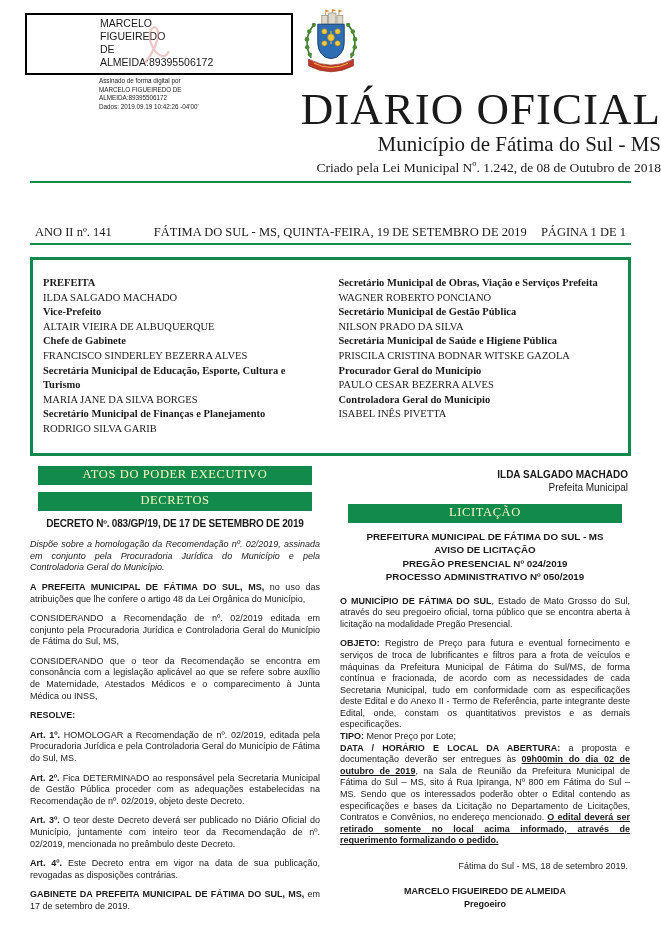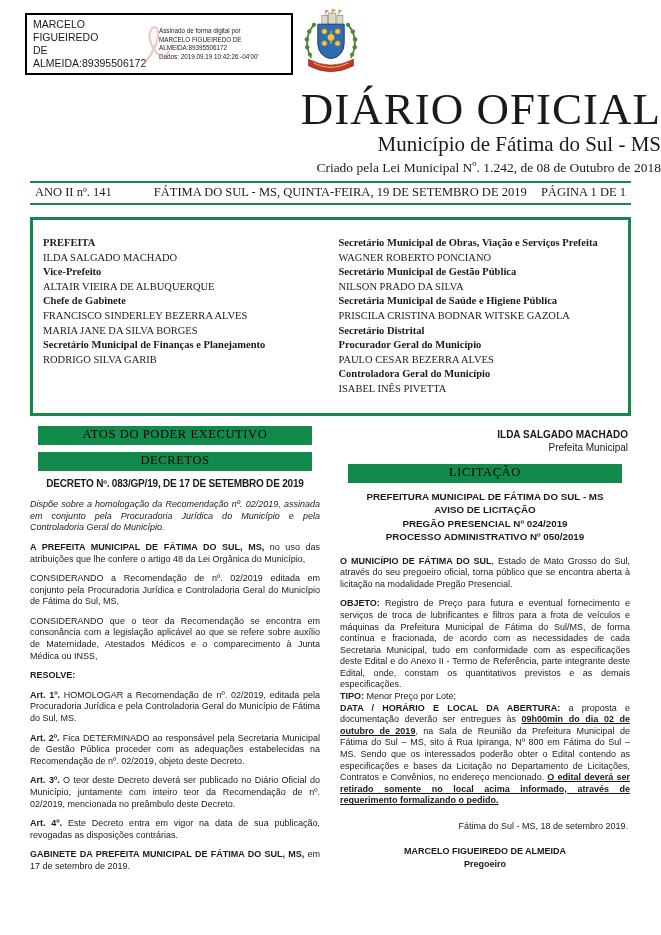--- a/index.html
+++ b/index.html
@@ -2,49 +2,49 @@
 <html style="--green: #118a4c; --ink: #1a1a1a;"><head>
 <meta charset="utf-8">
 <style>
   :root { --green:#118a4c; --ink:#1a1a1a; }
   html,body{margin:0;padding:0;background:#fff;}
   .page{position:relative;width:661px;height:935px;background:#fff;color:var(--ink);
         font-family:"Liberation Sans",sans-serif;overflow:hidden;}
 
   
   .sig-box{position:absolute;left:25px;top:13px;width:268px;height:62px;border:2px solid #000;
-           display:flex;align-items:center;gap:8px;padding:2px 6px;box-sizing:border-box;background:#fff;}
+           display:flex;align-items:center;gap:8px;padding:2px 6px;box-sizing:border-box;background:#fff;flex-direction:column;}
   .sig-name{font-size:10.5px;line-height:13px;white-space:pre-line;width:118px;}
   .sig-details{font-size:6.3px;line-height:8.5px;white-space:pre-line;width:120px;}
   .sig-flourish{position:absolute;left:112px;top:8px;opacity:.55;}
 
   
   .masthead{text-align:right;padding-top:6px;}
   .crest{display:block;margin:0 auto;}
   .title{font-family:"Liberation Serif",serif;font-size:45px;line-height:46px;letter-spacing:1px;margin-top:0;}
   .subtitle{font-family:"Liberation Serif",serif;font-size:21px;line-height:24px;}
   .created{font-family:"Liberation Serif",serif;font-size:13.5px;line-height:17px;margin-top:3px;margin-left:16px;}
 
   .infobar{display:flex;align-items:baseline;margin:5px 30px 0;padding:2px 5px 3px;
            border-top:2px solid var(--green);border-bottom:2px solid var(--green);
            font-family:"Liberation Serif",serif;font-size:12.5px;}
-  .infobar .edition{margin-right:42px;}
+  .infobar .edition{margin-right:42px;margin-top:40px;}
   .infobar .pageinfo{margin-left:auto;}
 
   
   .officials{display:flex;gap:16px;margin:12px 30px 0;border:3px solid var(--green);
              padding:16px 10px;box-sizing:border-box;
              font-family:"Liberation Serif",serif;font-size:10.5px;line-height:14.6px;}
   .officials .ocol{flex:1;min-width:0;}
   .off-title{font-weight:bold;}
 
   
   .columns{display:flex;gap:20px;margin:10px 30px 0;}
   .col{width:290px;min-width:0;}
-  .banner{background:var(--green);color:#000000;text-align:center;
+  .banner{background:var(--green);color:#fef9c3;text-align:center;
           font-family:"Liberation Serif",serif;font-size:12.5px;letter-spacing:.6px;
           padding:1px 0 3px;margin:0 8px 7px;}
   .body-text{font-size:9px;line-height:11.6px;text-align:justify;}
   .body-text p{margin:0 0 8px;}
   .doc-heading{font-weight:bold;font-size:10px;letter-spacing:-0.2px;white-space:nowrap;
                text-align:center;margin:4px 0 10px;}
   .ementa{font-style:italic;}
   .resolve{font-weight:bold;margin-left:105px;}
   .bu{font-weight:bold;text-decoration:underline;}
 
@@ -139,20 +139,21 @@
       </div>
       <div>
         <div class="off-title">Vice-Prefeito</div>
         <div class="off-name">ALTAIR VIEIRA DE ALBUQUERQUE</div>
       </div>
       <div>
         <div class="off-title">Chefe de Gabinete</div>
         <div class="off-name">FRANCISCO SINDERLEY BEZERRA ALVES</div>
       </div>
       <div>
+        <div class="off-title">Secretária Municipal de Educação, Esporte, Cultura e Turismo</div>
         <div class="off-name">MARIA JANE DA SILVA BORGES</div>
       </div>
       <div>
       </div>
       <div>
         <div class="off-title">Secretário Municipal de Finanças e Planejamento</div>
         <div class="off-name">RODRIGO SILVA GARIB</div>
       </div>
     </div>
     <div class="ocol">
@@ -162,21 +163,20 @@
       </div>
       <div>
         <div class="off-title">Secretário Municipal de Gestão Pública</div>
         <div class="off-name">NILSON PRADO DA SILVA</div>
       </div>
       <div>
         <div class="off-title">Secretária Municipal de Saúde e Higiene Pública</div>
         <div class="off-name">PRISCILA CRISTINA BODNAR WITSKE GAZOLA</div>
       </div>
       <div>
-        <div class="off-title">Secretário Distrital</div>
       </div>
       <div>
         <div class="off-title">Procurador Geral do Município</div>
         <div class="off-name">PAULO CESAR BEZERRA ALVES</div>
       </div>
       <div>
         <div class="off-title">Controladora Geral do Município</div>
         <div class="off-name">ISABEL INÊS PIVETTA</div>
       </div>
     </div>

